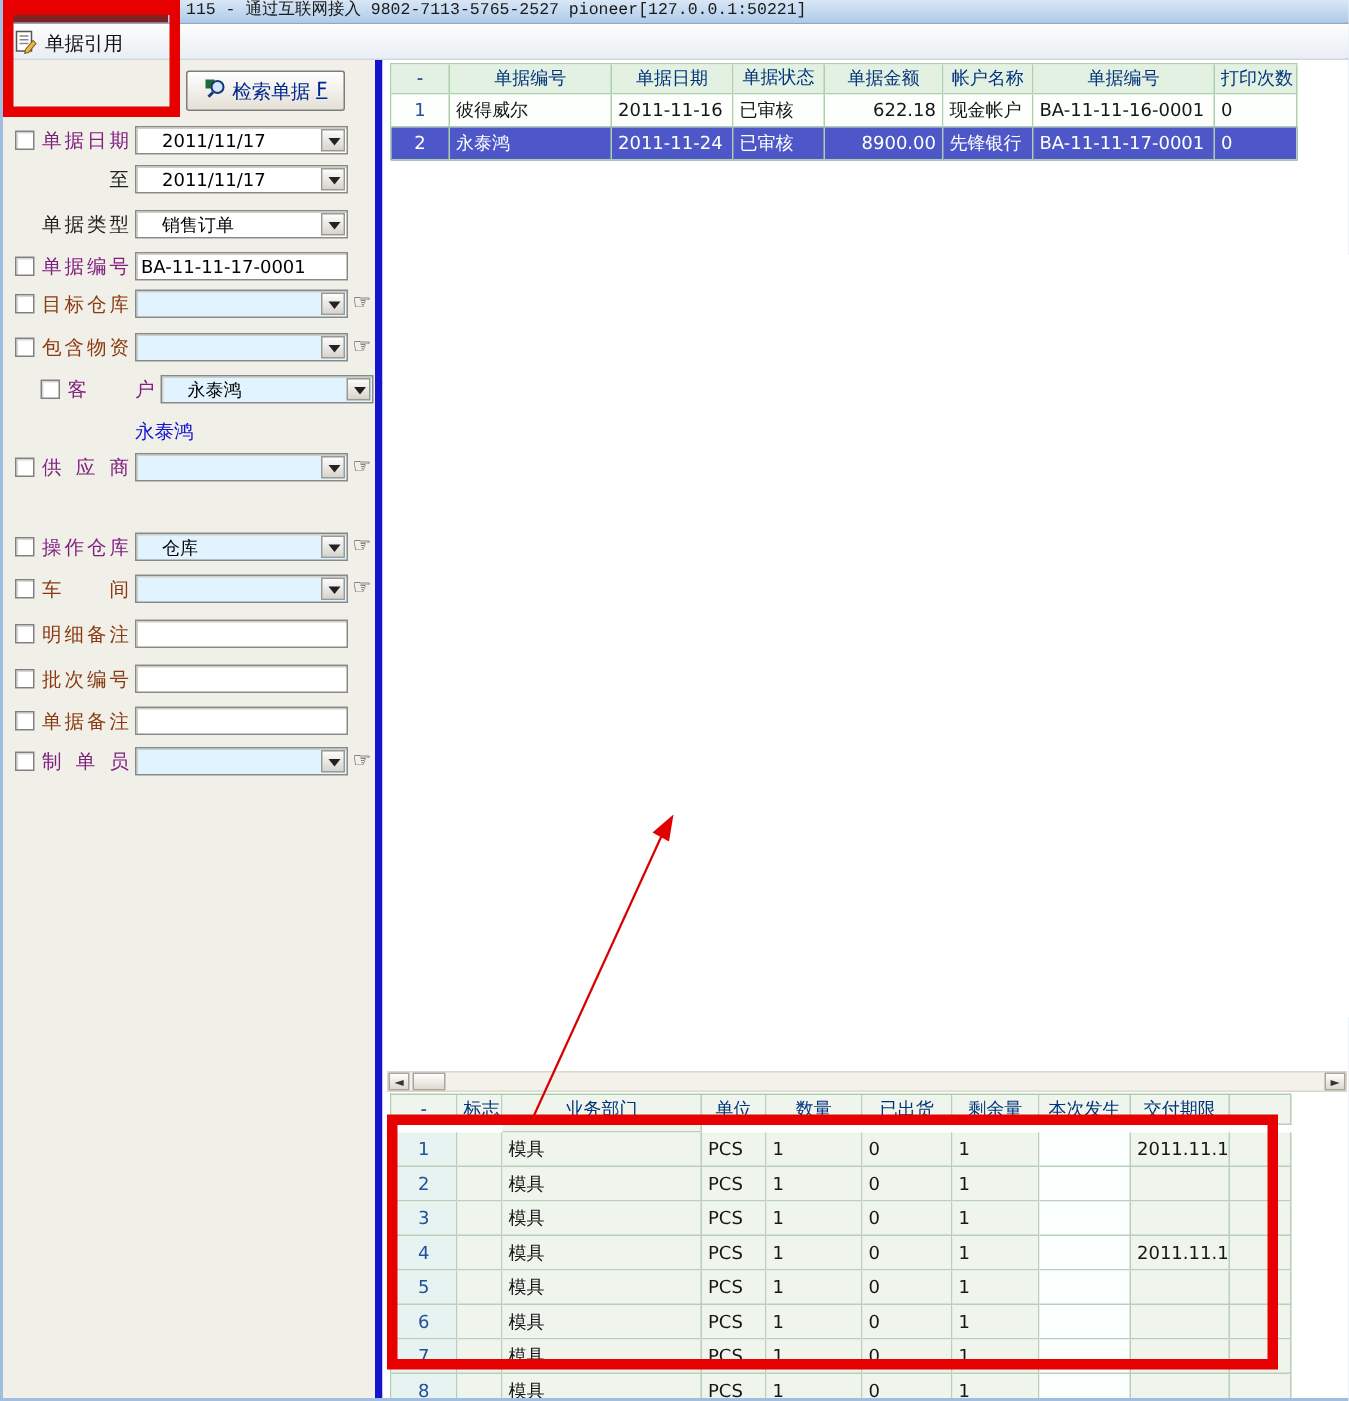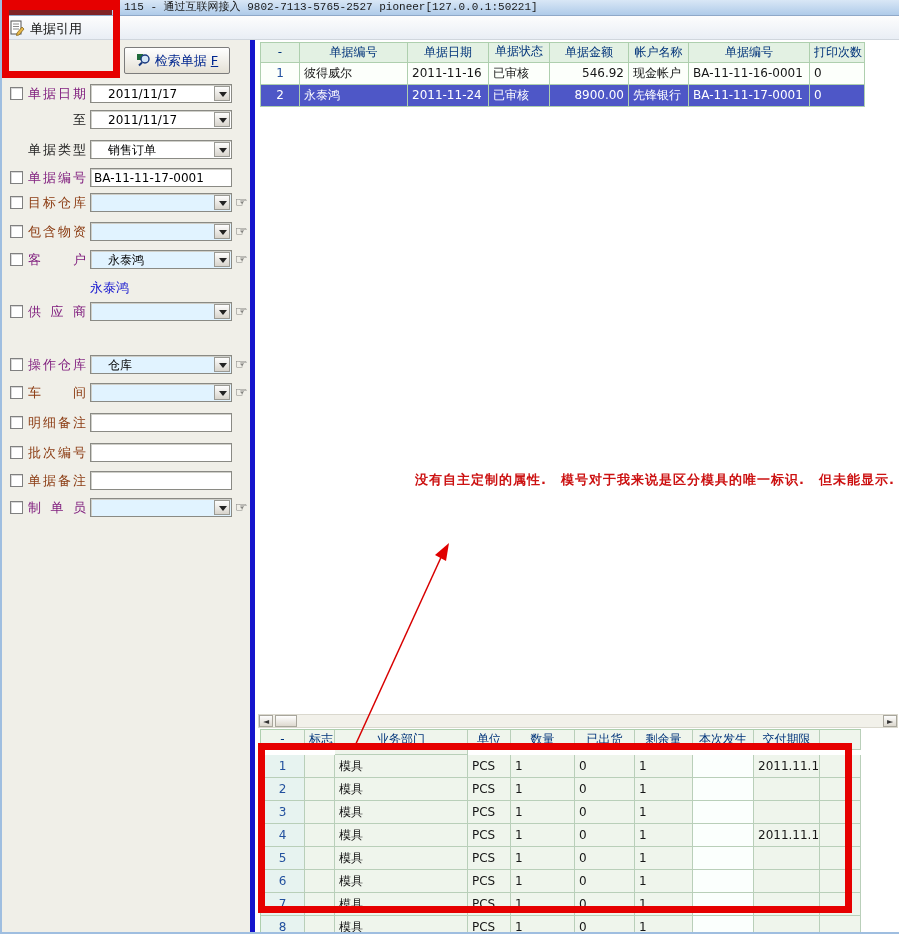--- a/index.html
+++ b/index.html
@@ -158,21 +158,21 @@
         </div>
         <div class="form-row" style="top: 182px;">
           <span class="cb"></span>
           <span class="flabel lab-maroon">包含物资</span>
           <div class="fctl blue">
             <span class="combo-val"></span>
             <span class="combo-btn"></span>
           </div>
           <span class="hand">☞</span>
         </div>
-        <div class="form-row" style="top: 210px;">
+        <div class="form-row" style="top: 210px; margin-left: 17px;">
           <span class="cb"></span>
           <span class="flabel lab-purple">客 户</span>
           <div class="fctl blue">
             <span class="combo-val">永泰鸿</span>
             <span class="combo-btn"></span>
           </div>
           <span class="hand">☞</span>
         </div>
         <div class="form-row" style="top: 262px;">
           <span class="cb"></span>
@@ -247,38 +247,37 @@
           <div class="tc th" style="width: 79px; height: 20px; line-height: 19px;">单据金额</div>
           <div class="tc th" style="width: 60px; height: 20px; line-height: 19px;">帐户名称</div>
           <div class="tc th" style="width: 121px; height: 20px; line-height: 19px;">单据编号</div>
           <div class="tc th" style="width: 55px; height: 20px; line-height: 19px;">打印次数</div>
         </div>
         <div class="tr top-row">
           <div class="tc numcol" style="width: 39px; height: 22px; line-height: 21px;">1</div>
           <div class="tc" style="width: 108px; height: 22px; line-height: 21px;">彼得威尔</div>
           <div class="tc" style="width: 81px; height: 22px; line-height: 21px;">2011-11-16</div>
           <div class="tc" style="width: 61px; height: 22px; line-height: 21px;">已审核</div>
-          <div class="tc al-r" style="width: 79px; height: 22px; line-height: 21px;">546.92</div>
+          <div class="tc al-r" style="width: 79px; height: 22px; line-height: 21px;">622.18</div>
           <div class="tc" style="width: 60px; height: 22px; line-height: 21px;">现金帐户</div>
           <div class="tc" style="width: 121px; height: 22px; line-height: 21px;">BA-11-11-16-0001</div>
           <div class="tc" style="width: 55px; height: 22px; line-height: 21px;">0</div>
         </div>
         <div class="tr top-row selected">
           <div class="tc numcol" style="width: 39px; height: 22px; line-height: 21px;">2</div>
           <div class="tc" style="width: 108px; height: 22px; line-height: 21px;">永泰鸿</div>
           <div class="tc" style="width: 81px; height: 22px; line-height: 21px;">2011-11-24</div>
           <div class="tc" style="width: 61px; height: 22px; line-height: 21px;">已审核</div>
           <div class="tc al-r" style="width: 79px; height: 22px; line-height: 21px;">8900.00</div>
           <div class="tc" style="width: 60px; height: 22px; line-height: 21px;">先锋银行</div>
           <div class="tc" style="width: 121px; height: 22px; line-height: 21px;">BA-11-11-17-0001</div>
           <div class="tc" style="width: 55px; height: 22px; line-height: 21px;">0</div>
         </div>
       </div>
 
-    <div class="note">没有自主定制的属性.　模号对于我来说是区分模具的唯一标识.　但未能显示.</div>
 
     <div class="hscroll">
       <div class="sc-btn sc-left">◄</div>
       <div class="sc-thumb"></div>
       <div class="sc-btn sc-right">►</div>
     </div>
 
     <div class="tbl bot" id="bottom-table" style="left:5px; top:689px;">
         <div class="tr">
           <div class="tc th" style="width: 44px; height: 20px; line-height: 19px;">-</div>

